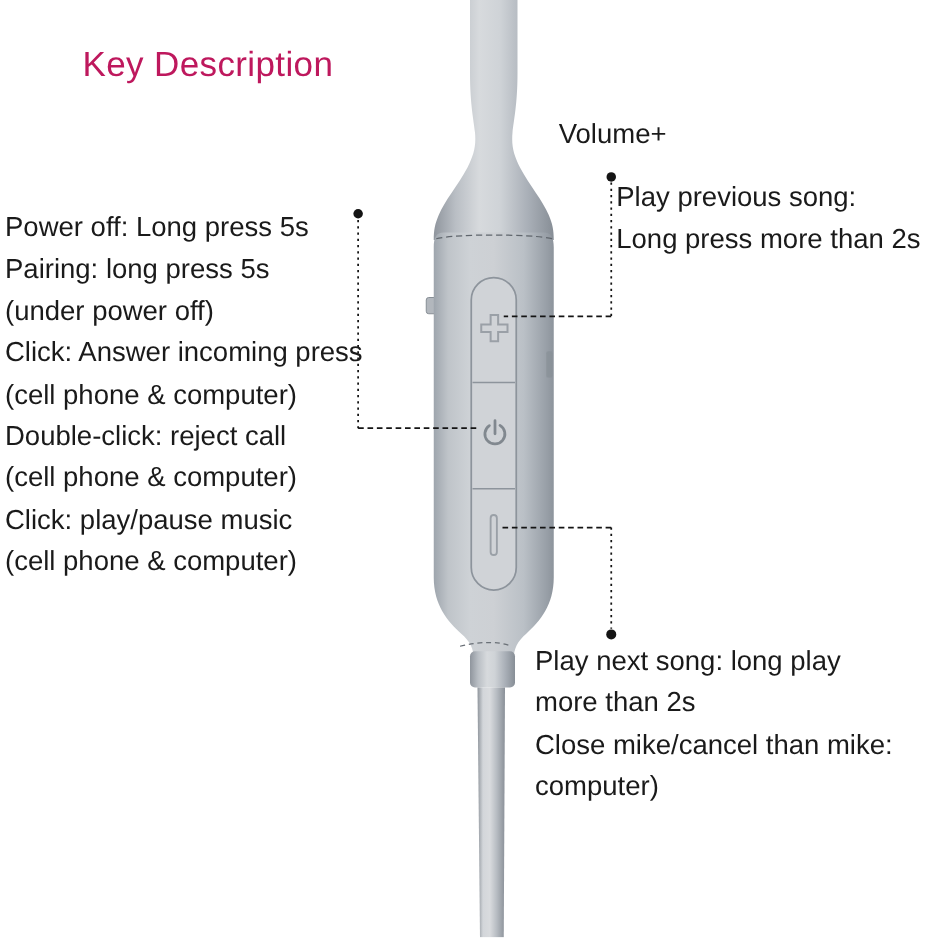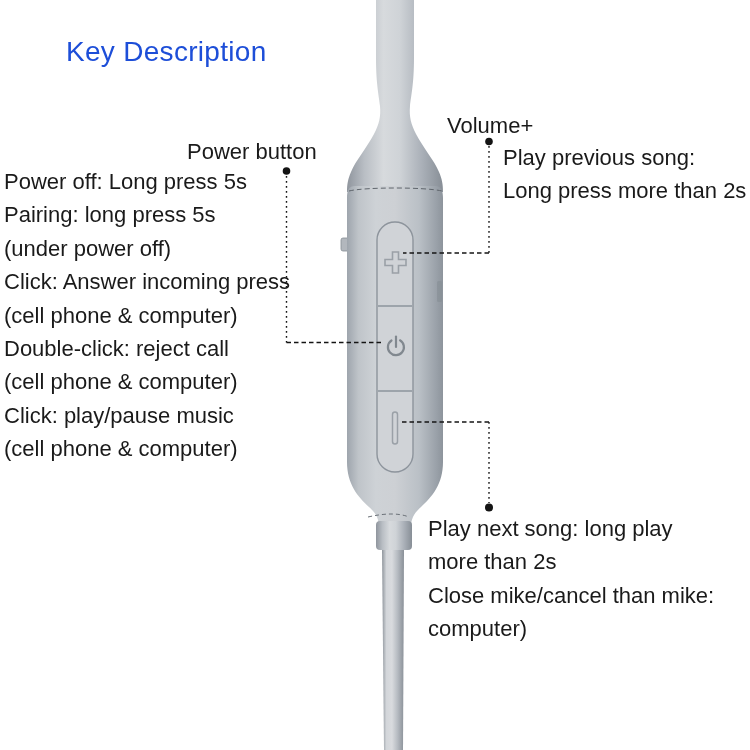--- a/index.html
+++ b/index.html
@@ -9,31 +9,31 @@
     height: 750px;
     background: #ffffff;
     overflow: hidden;
     font-family: "Liberation Sans", sans-serif;
     color: #1a1a1a;
   }
   .device-svg { position: absolute; left: 0; top: 0; z-index: 1; }
   .txt { position: absolute; z-index: 2; white-space: nowrap; }
   .page-title {
     left: 66px; top: 36px;
-    font-size: 28px; letter-spacing: 0.3px; color: #1d4ed8;
+    font-size: 28px; letter-spacing: 0.3px; color: #be185d;
   }
   .power-label { left: 187px; top: 139px; font-size: 22px; }
   .power-notes {
     left: 4px; top: 165px;
     font-size: 22px; line-height: 33.4px;
   }
-  .volup-label { left: 447px; top: 113px; font-size: 22px; }
+  .volup-label { left: 447px; top: 94px; font-size: 22px; }
   .volup-notes {
     left: 493px; top: 141px;
-    font-size: 22px; line-height: 33px; margin-left: 10px;
+    font-size: 22px; line-height: 33px;
   }
   .voldn-notes {
     left: 428px; top: 512px;
     font-size: 22px; line-height: 33.4px;
   }
 </style>
 </head>
 <body>
 
 <div class="stage">
@@ -113,21 +113,20 @@
 
     <g stroke="#141414" stroke-width="1.4" fill="none">
       <line x1="402" y1="422" x2="489" y2="422" stroke-dasharray="4.5 3"></line>
       <line x1="489" y1="422" x2="489" y2="503" stroke-dasharray="1.8 3.2"></line>
       <circle cx="489" cy="507.5" r="4" fill="#141414" stroke="none"></circle>
     </g>
   </svg>
 
   <div class="txt page-title">Key Description</div>
 
-  <div class="txt power-label">Power button</div>
 
   <div class="txt power-notes">
     <div>Power off: Long press 5s</div>
     <div>Pairing: long press 5s</div>
     <div>(under power off)</div>
     <div>Click: Answer incoming press</div>
     <div>(cell phone &amp; computer)</div>
     <div>Double-click: reject call</div>
     <div>(cell phone &amp; computer)</div>
     <div>Click: play/pause music</div>

